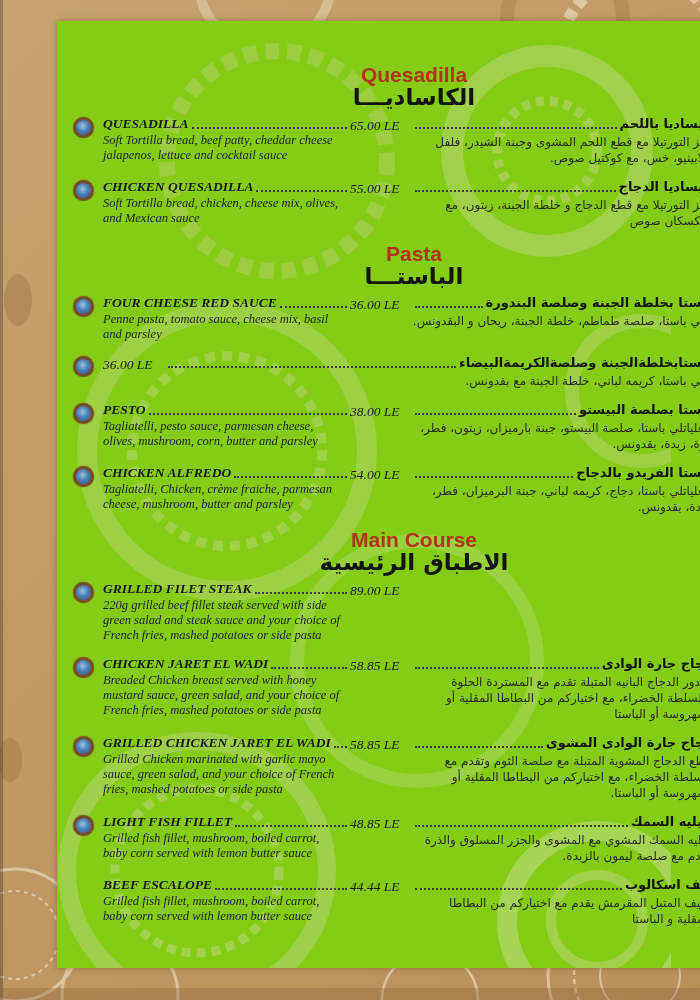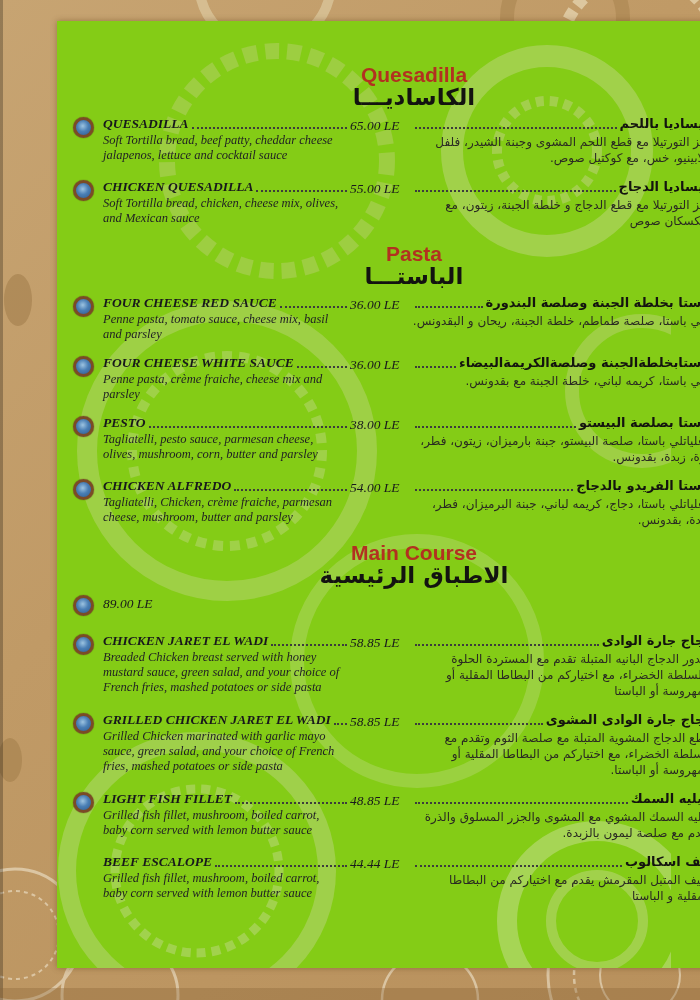--- a/index.html
+++ b/index.html
@@ -194,27 +194,20 @@
         <span class="leader"></span>
       </div>
       <div class="ar-desc">بيني باستا، صلصة طماطم، خلطة الجبنة، ريحان و البقدونس.</div>
     </div>
   </div>
 
   <div class="item-row">
     <div class="bullet-cell">
       <span class="bullet"></span>
     </div>
-    <div class="en-cell">
-      <div class="name-line">
-        <span class="en-name">FOUR CHEESE WHITE SAUCE</span>
-        <span class="leader"></span>
-      </div>
-      <div class="en-desc">Penne pasta, crème fraiche, cheese mix and parsley</div>
-    </div>
     <div class="price-cell">
       <span class="price">36.00 LE</span>
     </div>
     <div class="ar-cell">
       <div class="name-line">
         <span class="ar-name">باستابخلطةالجبنة وصلصةالكريمةالبيضاء</span>
         <span class="leader"></span>
       </div>
       <div class="ar-desc">بيني باستا، كريمه لباني، خلطة الجبنة مع بقدونس.</div>
     </div>
@@ -271,20 +264,27 @@
   <div class="section">
     <div class="section-header">
       <div class="sec-en">Main Course</div>
       <div class="sec-ar">الاطباق الرئيسية</div>
     </div>
     <div class="section-items">
   <div class="item-row">
     <div class="bullet-cell">
       <span class="bullet"></span>
     </div>
+    <div class="en-cell">
+      <div class="name-line">
+        <span class="en-name">GRILLED FILET STEAK</span>
+        <span class="leader"></span>
+      </div>
+      <div class="en-desc">220g grilled beef fillet steak served with side green salad and steak sauce and your choice of French fries, mashed potatoes or side pasta</div>
+    </div>
     <div class="price-cell">
       <span class="price">89.00 LE</span>
     </div>
   </div>
 
   <div class="item-row">
     <div class="bullet-cell">
       <span class="bullet"></span>
     </div>
     <div class="en-cell">

